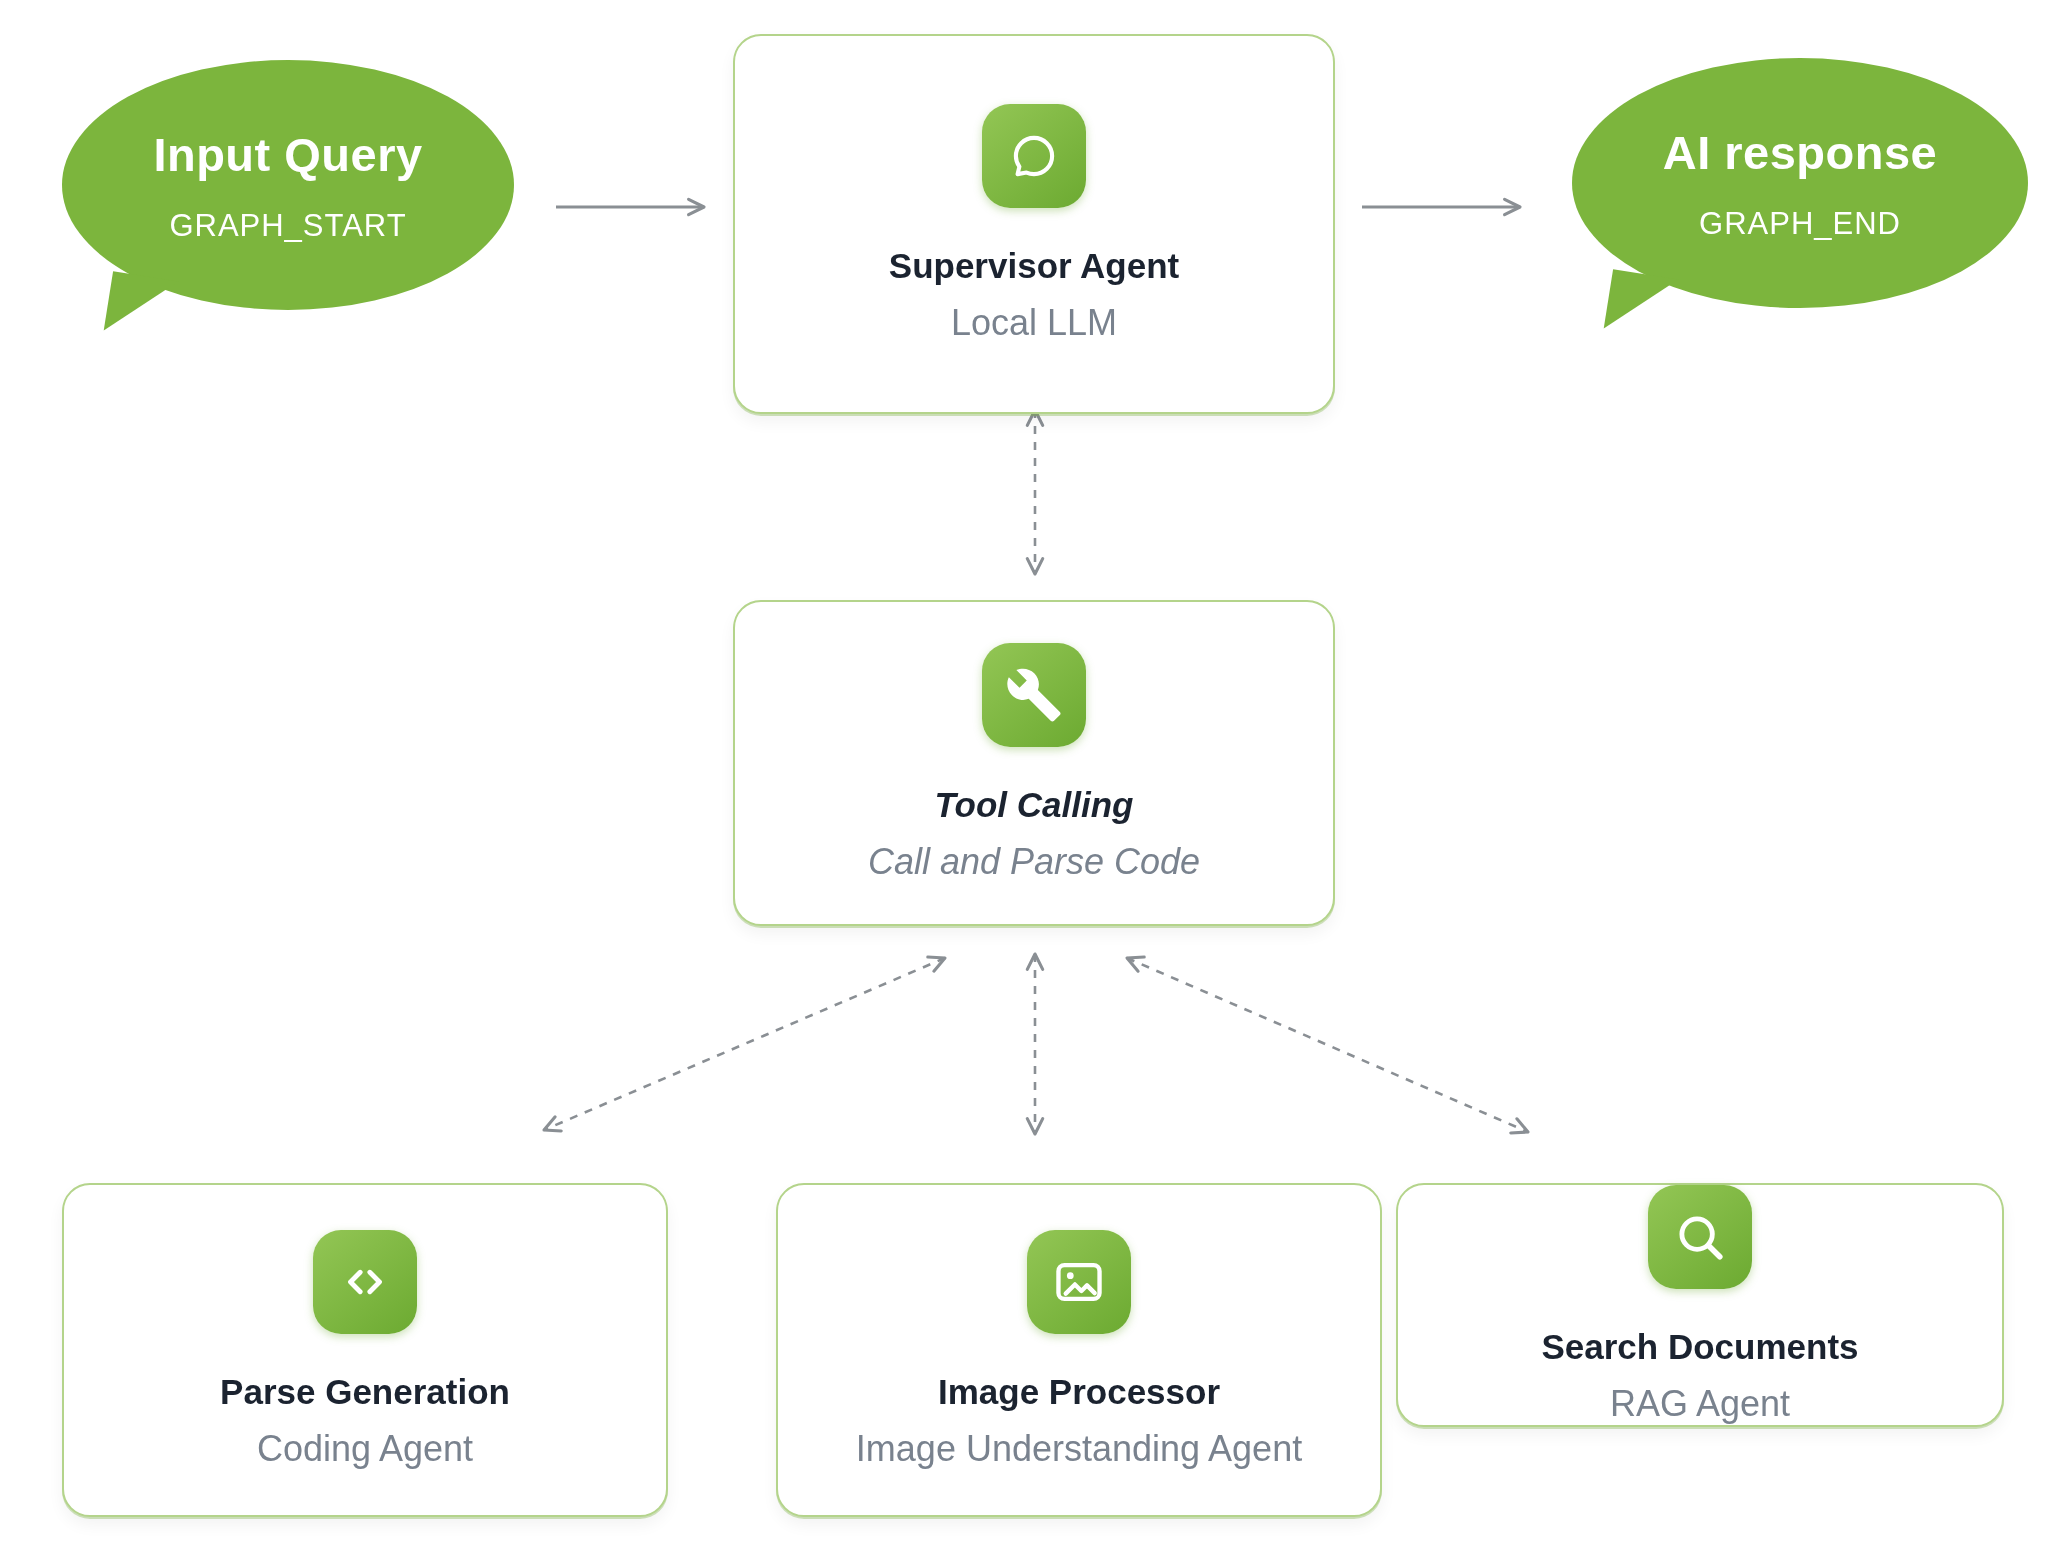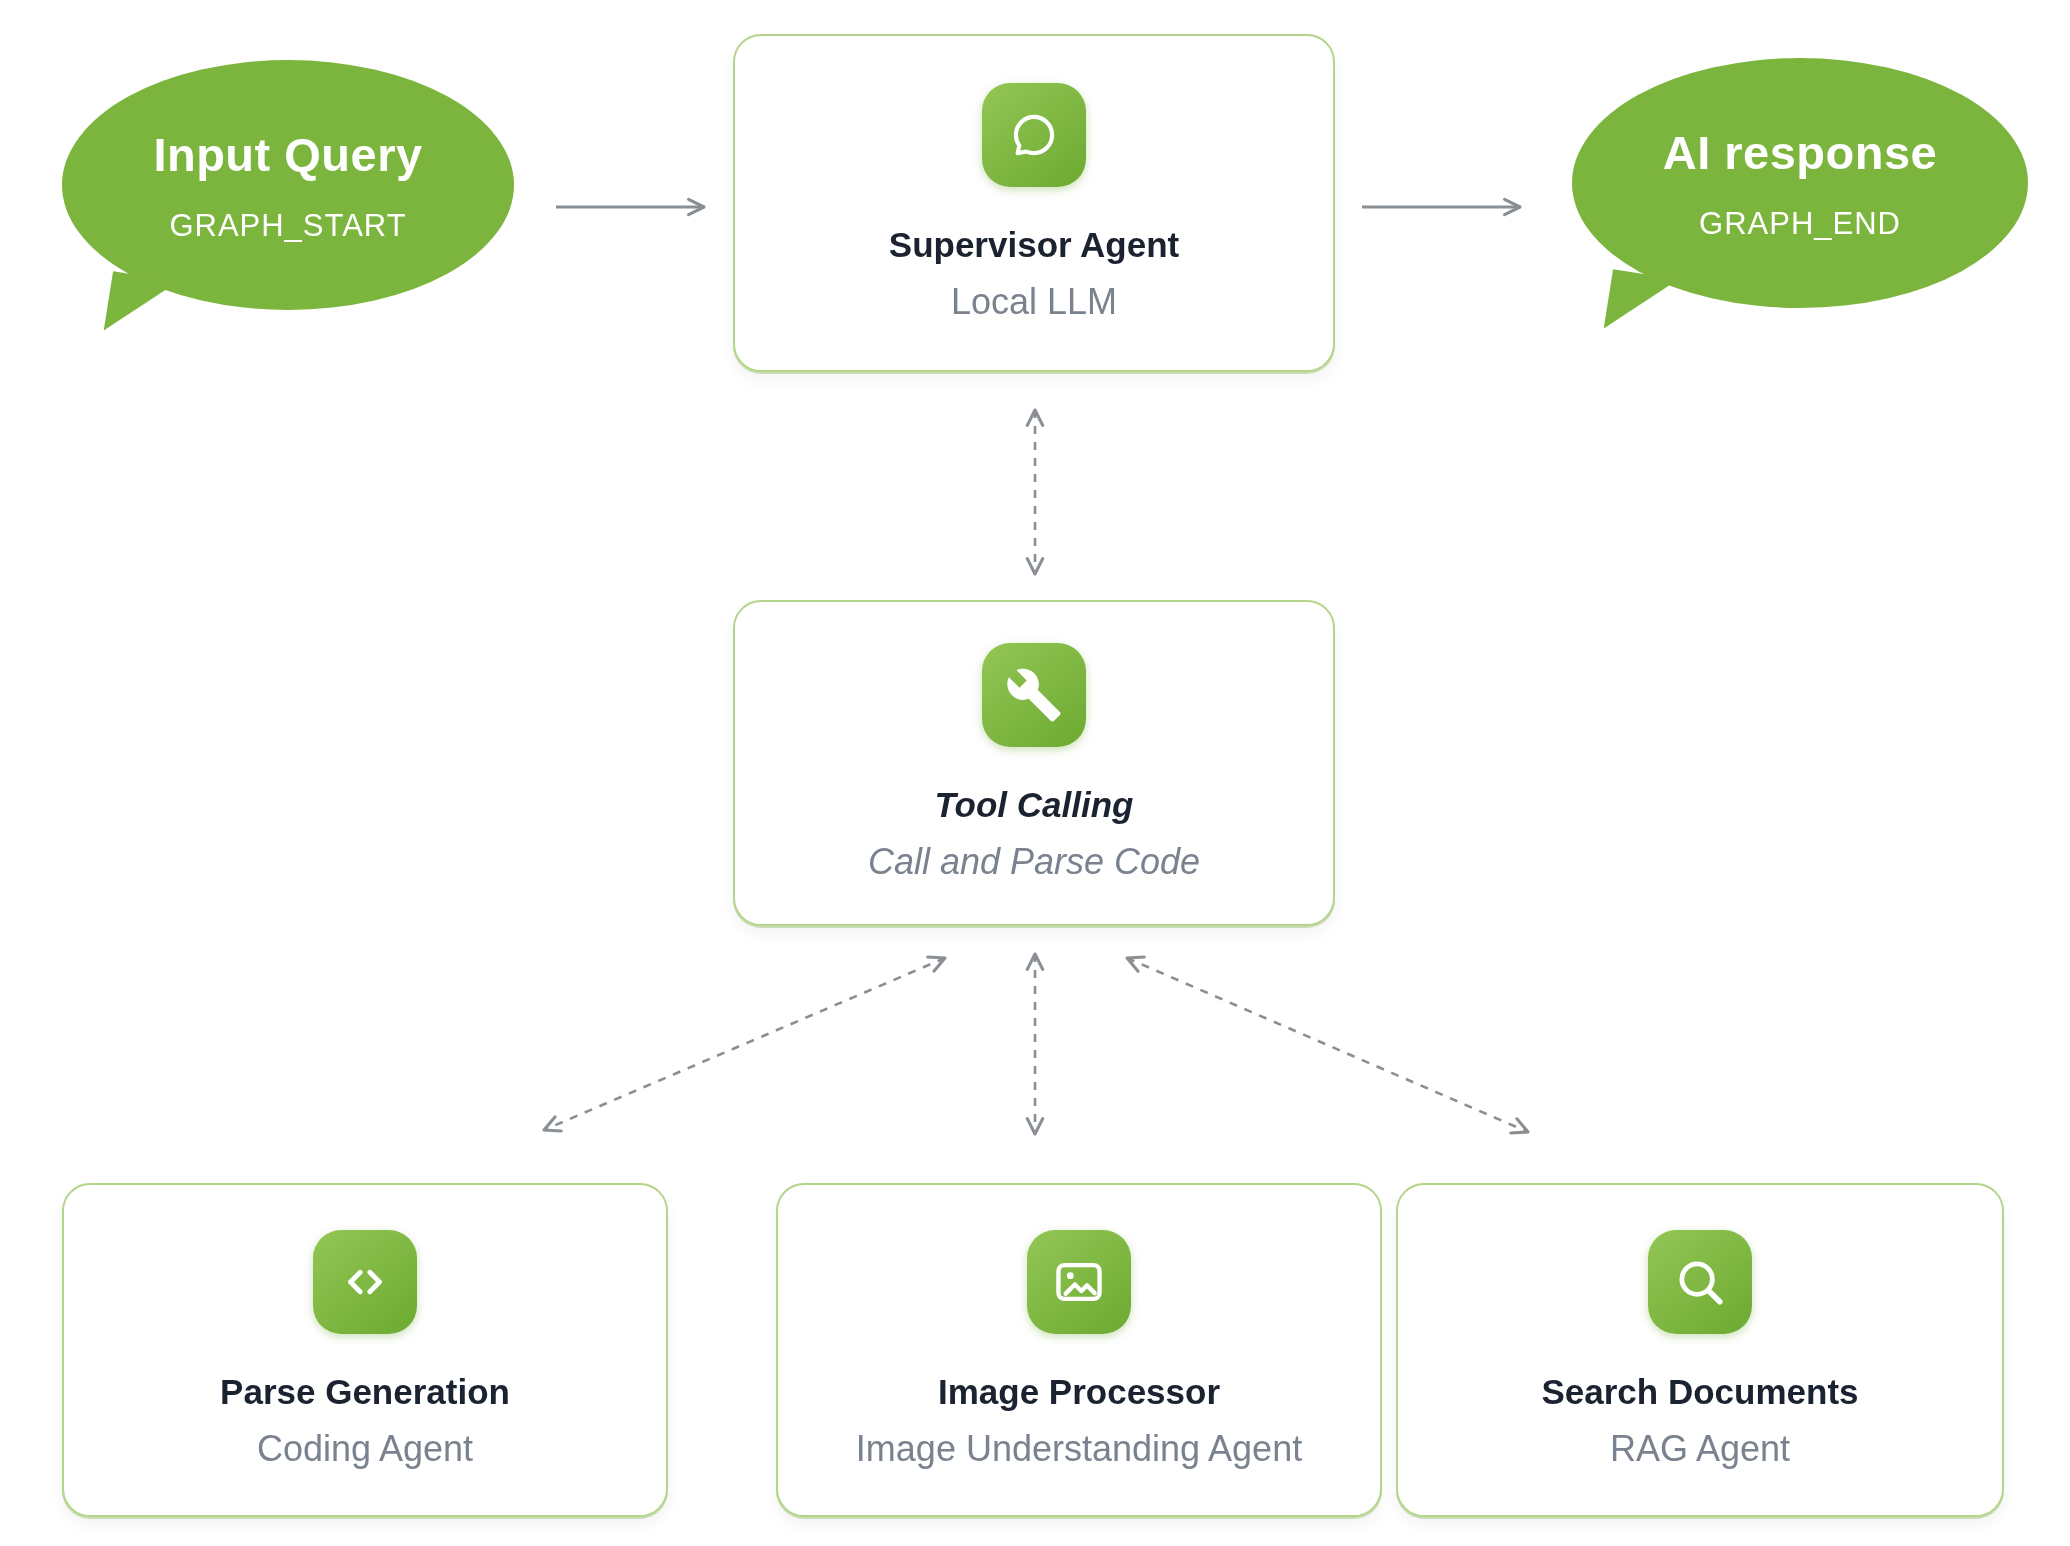--- a/index.html
+++ b/index.html
@@ -51,25 +51,25 @@
   
   .card{
     position:absolute;
     background:#fff;
     border:2px solid var(--card-border,#b4d48b);
     border-radius:28px;
     box-shadow:0 2px 0 0 rgba(124,179,66,.35),0 8px 16px rgba(0,0,0,.05);
     display:flex;flex-direction:column;align-items:center;justify-content:center;
     text-align:center;
   }
-  .pos-supervisor{left:733px;top:34px;width:602px;height:338px;}
+  .pos-supervisor{left:733px;top:34px;width:602px;height:380px;}
   .pos-tool{left:733px;top:600px;width:602px;height:326px;font-style:italic;}
   .pos-code{left:62px;top:1183px;width:606px;height:334px;}
   .pos-image{left:735px;top:1183px;width:606px;height:334px;margin-left:41px;}
-  .pos-search{left:1396px;top:1183px;width:608px;height:334px;}
+  .pos-search{left:1396px;top:1183px;width:608px;height:244px;}
 
   .icon-badge{
     width:104px;height:104px;border-radius:28px;
     background:linear-gradient(140deg,var(--icon-grad-start,#93c655),var(--icon-grad-end,#6caa31));
     display:flex;align-items:center;justify-content:center;
     margin-bottom:38px;
     box-shadow:0 3px 8px rgba(108,170,49,.35);
   }
   .icon-badge svg{width:58px;height:58px;}
   .card-title{font-size:35px;font-weight:700;color:var(--title-color,#1b2330);margin-bottom:16px;}

